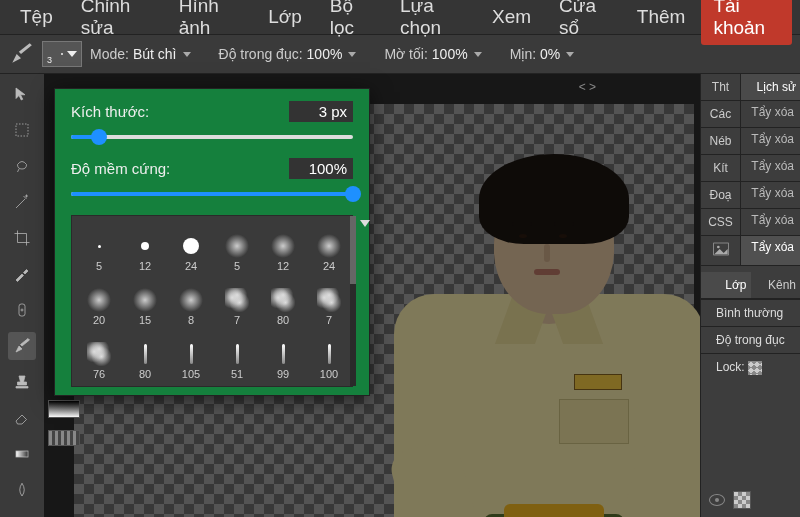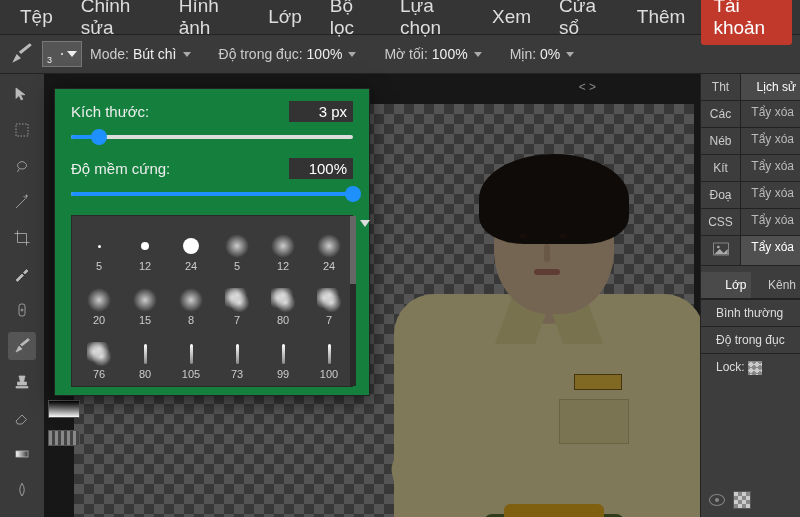--- a/index.html
+++ b/index.html
@@ -425,21 +425,21 @@
       <div class="cell">
         <div class="shape">
           <div class="line"></div>
         </div>
         <div class="num">105</div>
       </div>
       <div class="cell">
         <div class="shape">
           <div class="line"></div>
         </div>
-        <div class="num">73</div>
+        <div class="num">51</div>
       </div>
       <div class="cell">
         <div class="shape">
           <div class="line"></div>
         </div>
         <div class="num">99</div>
       </div>
       <div class="cell">
         <div class="shape">
           <div class="line"></div>

